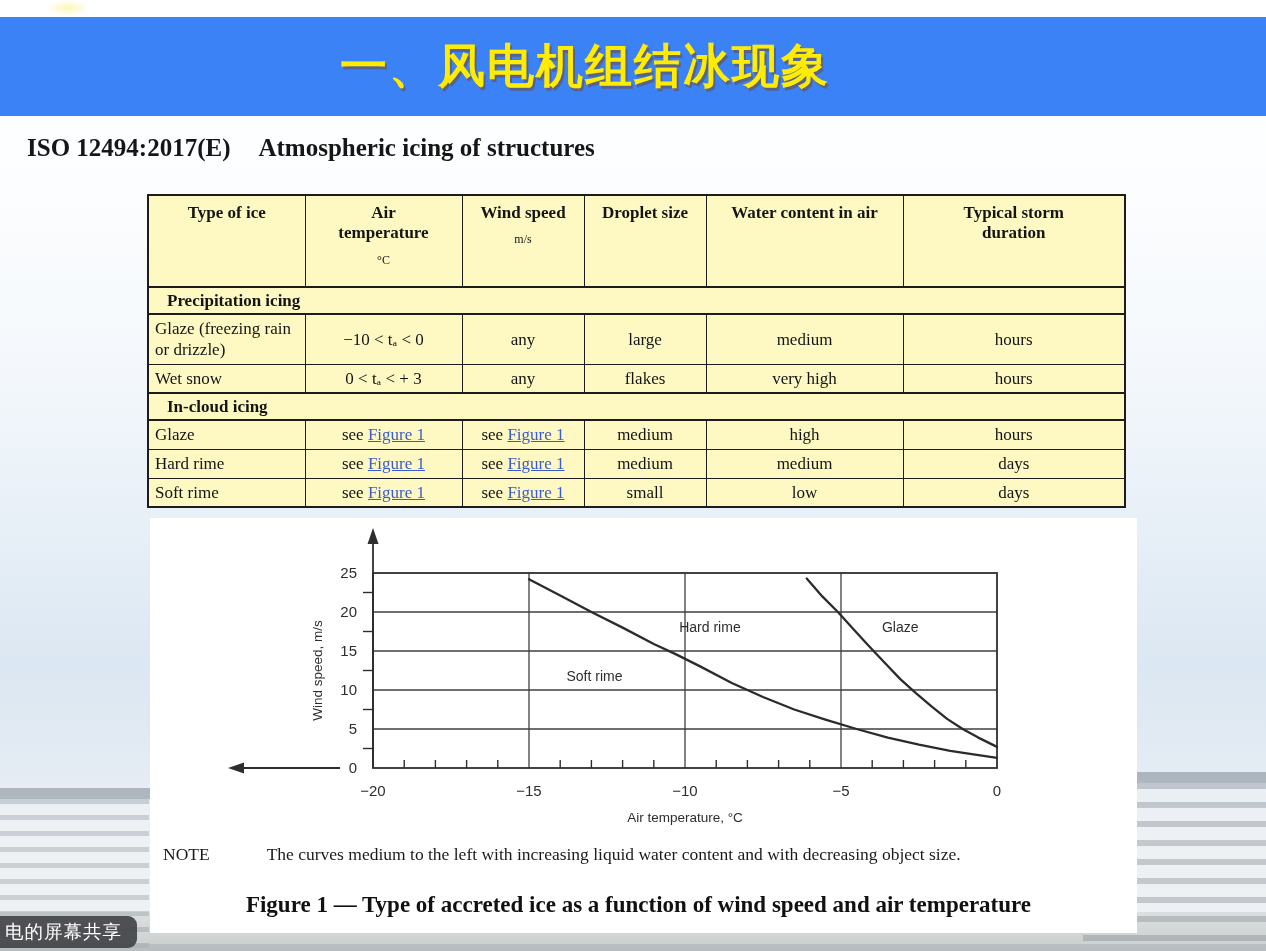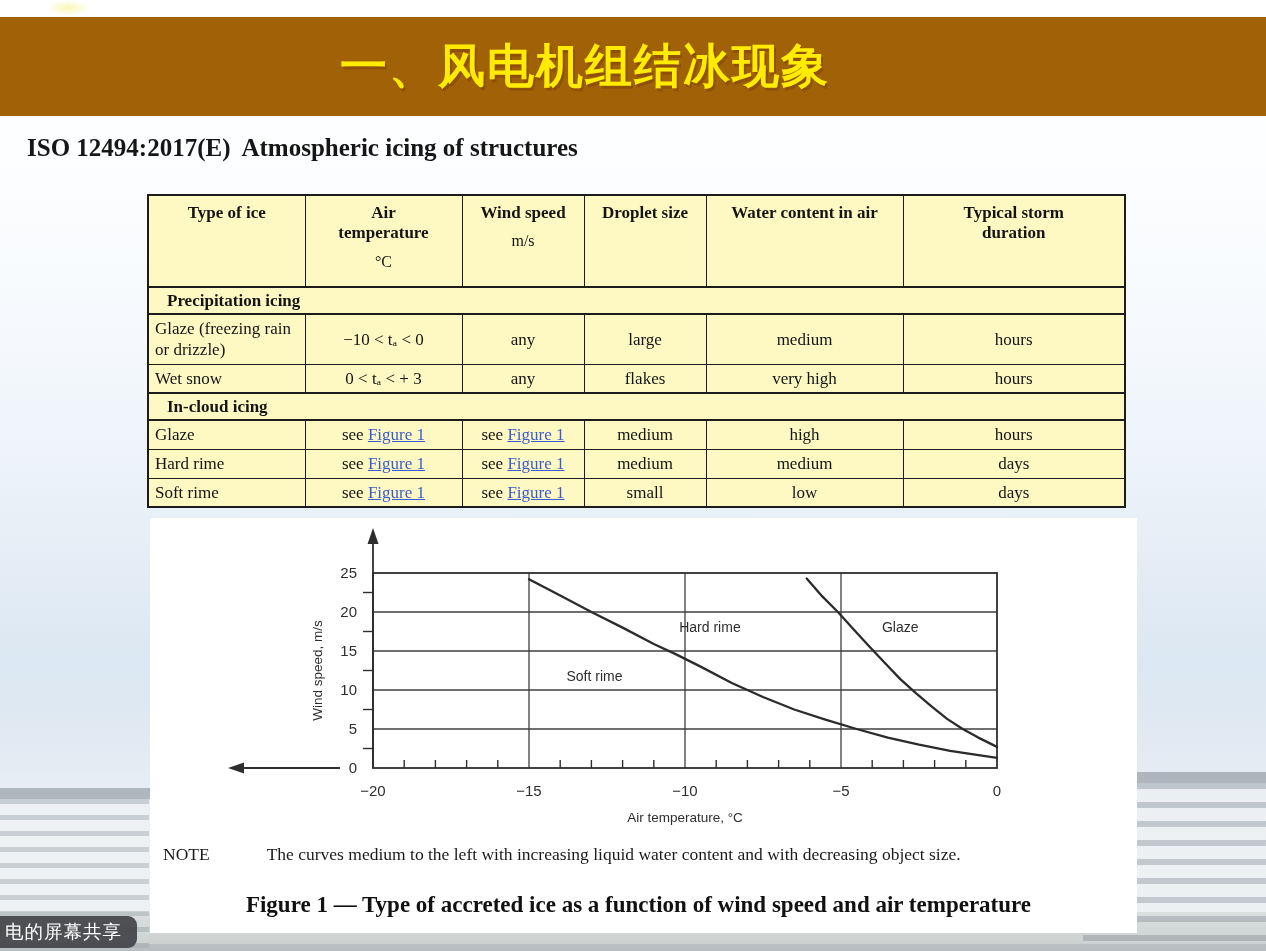--- a/index.html
+++ b/index.html
@@ -18,41 +18,41 @@
   .bld-right-roof{left:1076px;top:772px;width:190px;height:11px;background:rgba(118,127,138,.5);}
   .bld-right{left:1083px;top:783px;width:183px;height:168px;opacity:.65;
     background:repeating-linear-gradient(180deg,rgba(108,118,131,.5) 0 6px,rgba(238,241,245,.8) 6px 19px);}
   .ground-strip{left:0;top:912px;width:1266px;height:39px;opacity:.6;
     background:linear-gradient(180deg,rgba(148,156,148,.35),rgba(118,126,118,.5));}
   .ground-base{left:0;top:944px;width:1266px;height:7px;background:rgba(172,178,184,.6);}
   .sun-blob{left:46px;top:0;width:44px;height:16px;
     background:radial-gradient(ellipse at center,rgba(250,246,180,.95),rgba(250,246,180,0) 72%);}
 
   
-  .banner{position:absolute;left:0;top:17px;width:100%;height:99px;background:#a16207;
+  .banner{position:absolute;left:0;top:17px;width:100%;height:99px;background:#3b82f6;
     display:flex;align-items:center;justify-content:center;padding-right:96px;box-sizing:border-box;}
   .banner .title-text{font-family:"Liberation Sans","DejaVu Sans",sans-serif;font-weight:bold;
     font-size:47px;letter-spacing:2px;color:#ffec00;
     text-shadow:2px 3px 0 rgba(122,59,15,.45);white-space:nowrap;}
 
   
   .iso-heading{position:absolute;left:27px;top:134px;font-weight:bold;font-size:25px;
     color:#161616;white-space:nowrap;}
-  .iso-heading .doc-title{margin-left:11px;}
+  .iso-heading .doc-title{margin-left:28px;}
 
   
   table.ice{position:absolute;left:147px;top:194px;width:977px;border-collapse:collapse;
     background:#fef9c3;table-layout:fixed;font-size:17px;color:#141414;
     font-family:"Liberation Serif","DejaVu Serif","DejaVu Sans",serif;}
   table.ice,table.ice td,table.ice th{border:1px solid #1c1c1c;}
   table.ice{border:2px solid #1c1c1c;}
   table.ice thead tr{height:92px;}
   table.ice th{vertical-align:top;padding:7px 2px 4px;font-weight:bold;border-bottom:2px solid #1c1c1c;}
   .ht-line{line-height:1.2;text-align:center;}
-  .h-sub{font-weight:normal;font-size:16px;margin-top:9px;}
+  .h-sub{font-weight:normal;font-size:12px;margin-top:9px;}
   tr.section-row{height:27px;}
   tr.section-row td{font-weight:bold;text-align:left;padding:2px 18px;
     border-top:2px solid #1c1c1c;border-bottom:2px solid #1c1c1c;}
   tr.data-row{height:29px;}
   tr.data-row td{text-align:center;padding:3px 5px;line-height:1.25;}
   tr.data-row td.col0{text-align:left;padding-left:6px;}
   a.fig-link{color:#3a5ccc;text-decoration:underline;cursor:pointer;}
 
   
   .figure-box{position:absolute;left:150px;top:518px;width:987px;height:415px;background:#fff;}

